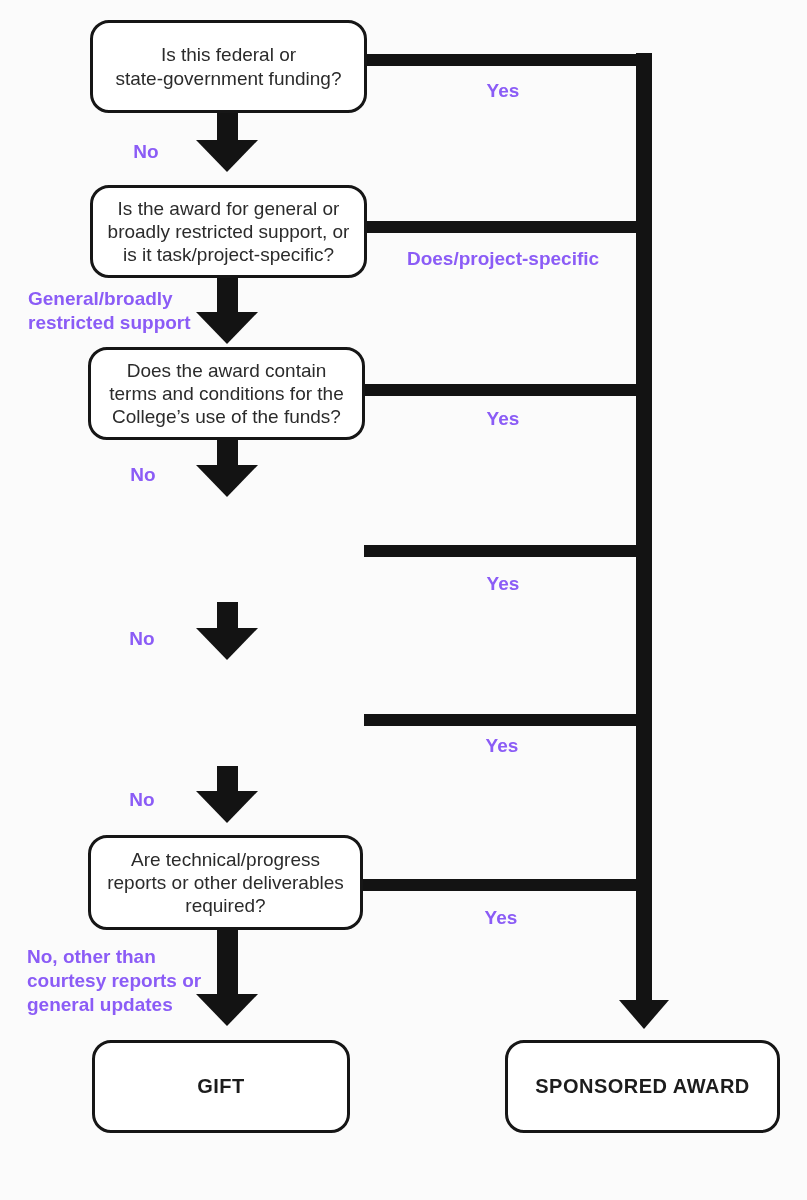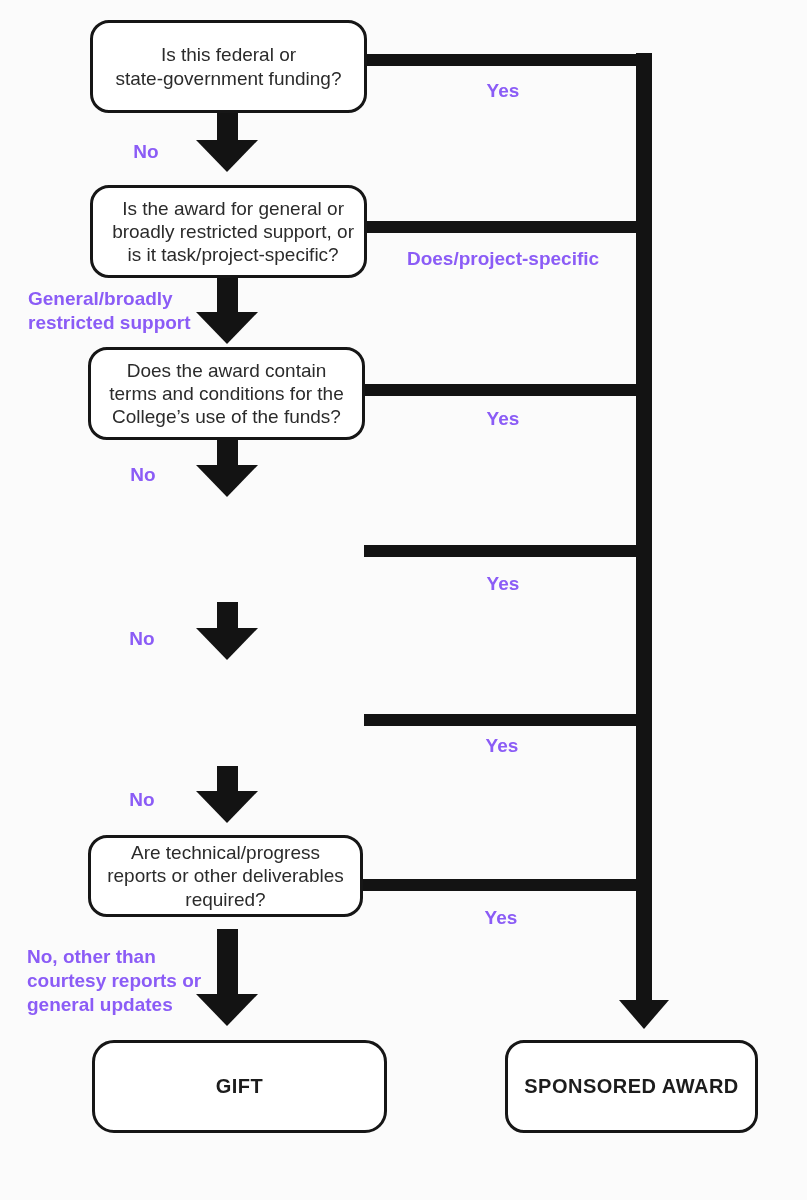--- a/index.html
+++ b/index.html
@@ -110,45 +110,45 @@
   <div class="head" style="left:196px; top:791px;"></div>
 
   <div class="shaft" style="left:217px; top:929px; width:21px; height:66px;"></div>
   <div class="head" style="left:196px; top:994px;"></div>
 
   <div class="node" style="left:90px; top:20px; width:277px; height:93px;">
     <div class="node-text">Is this federal or
 state-government funding?</div>
   </div>
 
-  <div class="node" style="left:90px; top:185px; width:277px; height:93px;justify-content:flex-end;">
+  <div class="node" style="left:90px; top:185px; width:277px; height:93px;">
     <div class="node-text">Is the award for general or
 broadly restricted support, or
 is it task/project-specific?</div>
   </div>
 
   <div class="node" style="left:88px; top:347px; width:277px; height:93px;">
     <div class="node-text">Does the award contain
 terms and conditions for the
 College’s use of the funds?</div>
   </div>
 
 
 
-  <div class="node" style="left:88px; top:835px; width:275px; height:82px;">
+  <div class="node" style="left:88px; top:835px; width:275px; height:95px;">
     <div class="node-text">Are technical/progress
 reports or other deliverables
 required?</div>
   </div>
 
-  <div class="node terminal" style="left:92px; top:1040px; width:295px; height:93px;border-radius:22px;">
+  <div class="node terminal" style="left:92px; top:1040px; width:258px; height:93px;">
     <div class="node-text">GIFT</div>
   </div>
 
-  <div class="node terminal" style="left:505px; top:1040px; width:253px; height:93px;">
+  <div class="node terminal" style="left:505px; top:1040px; width:275px; height:93px;">
     <div class="node-text">SPONSORED AWARD</div>
   </div>
 
   <div class="edge-label centered" style="left:503px; top:91px;">Yes</div>
   <div class="edge-label centered" style="left:146px; top:152px;">No</div>
 
   <div class="edge-label centered" style="left:503px; top:259px;">Does/project-specific</div>
   <div class="edge-label" style="left:28px; top:287px; width:190px;">General/broadly
 restricted support</div>
 

